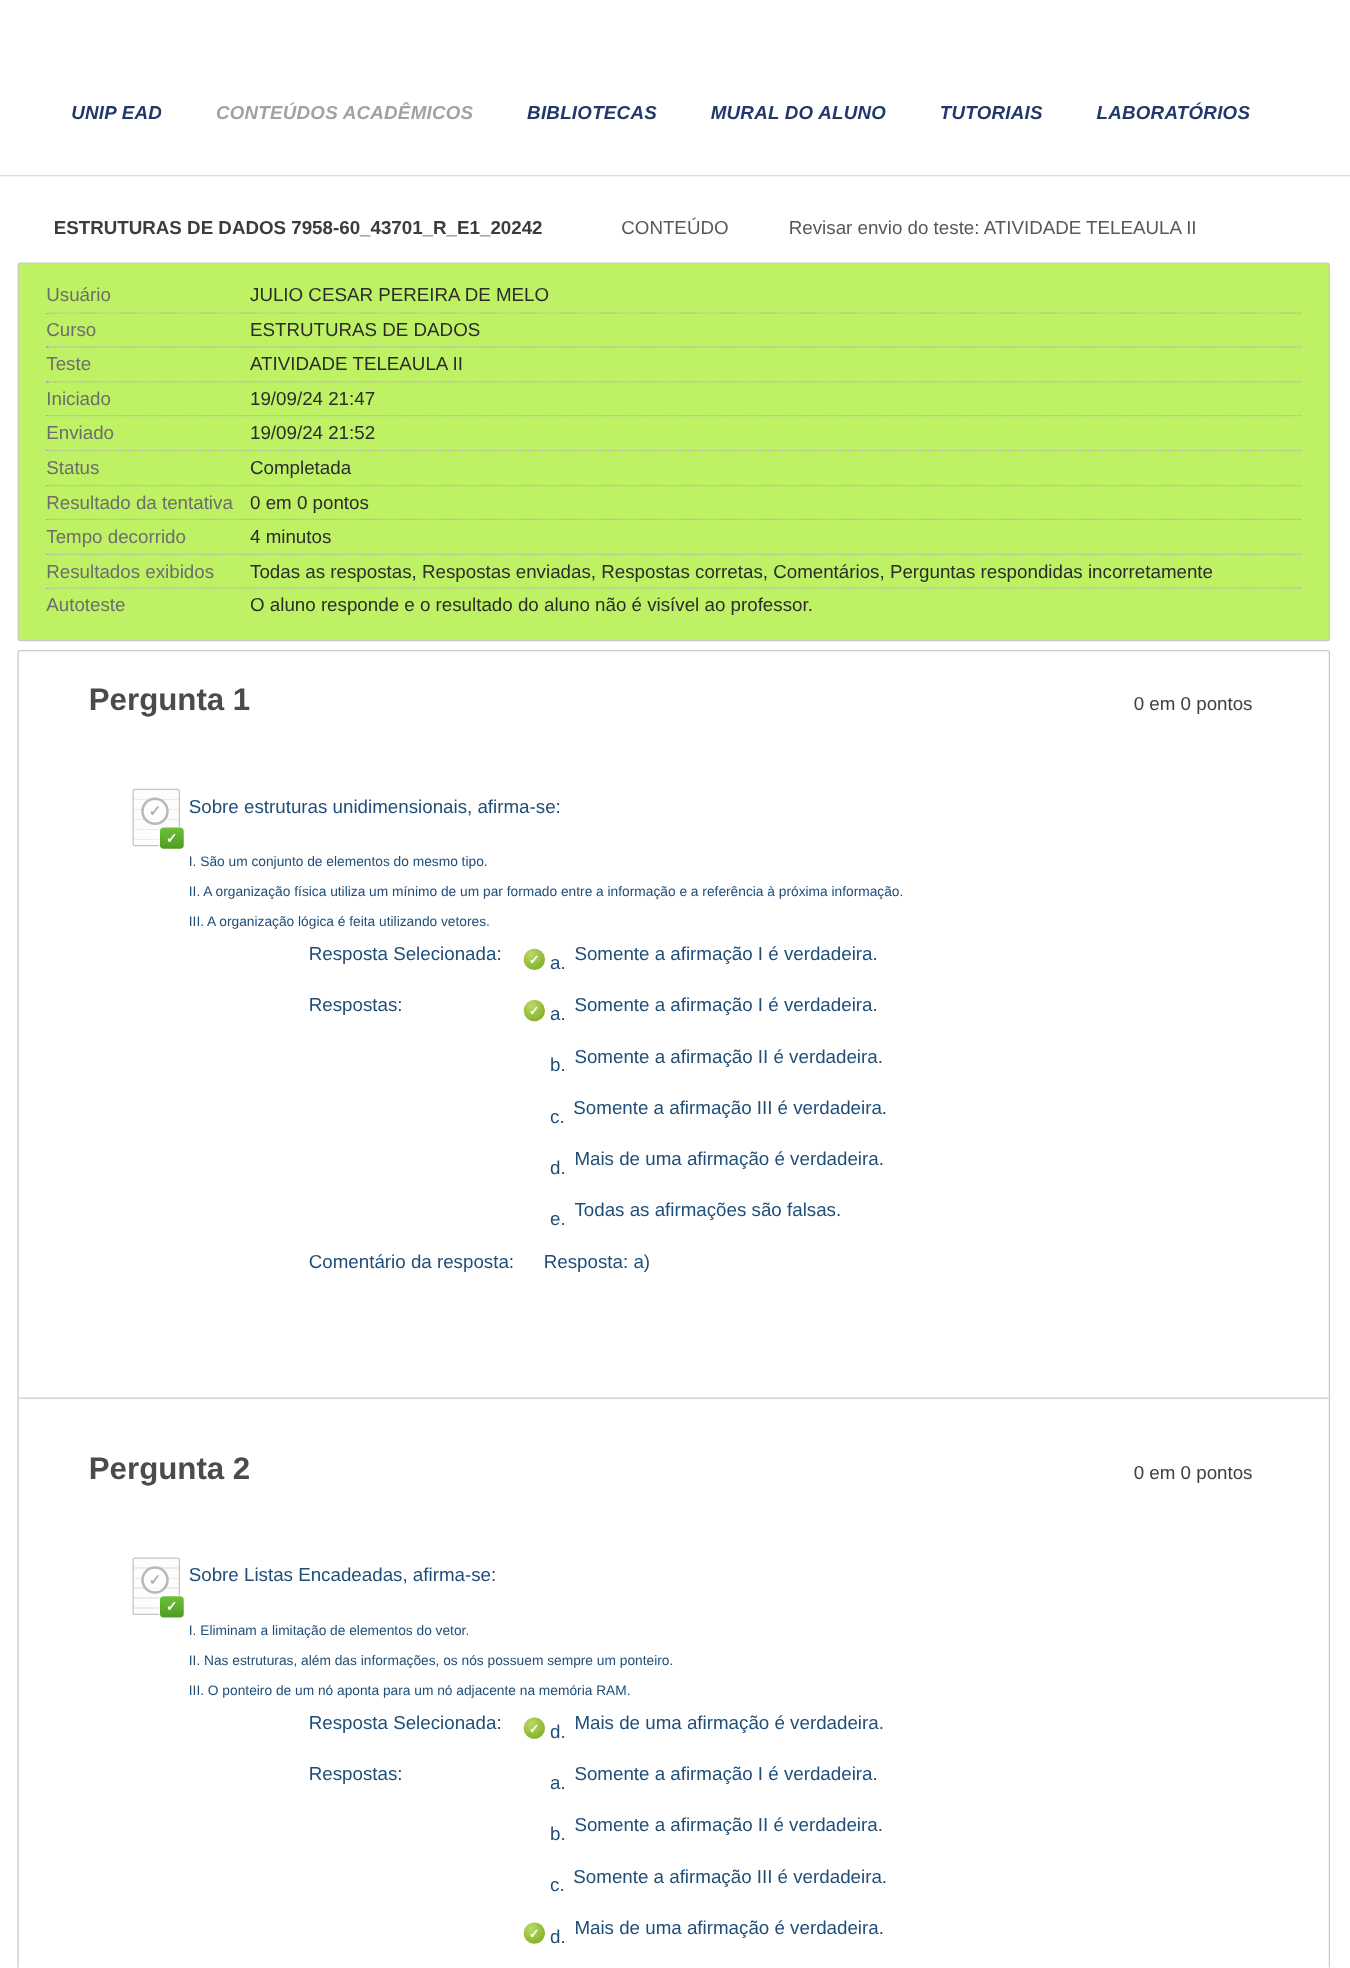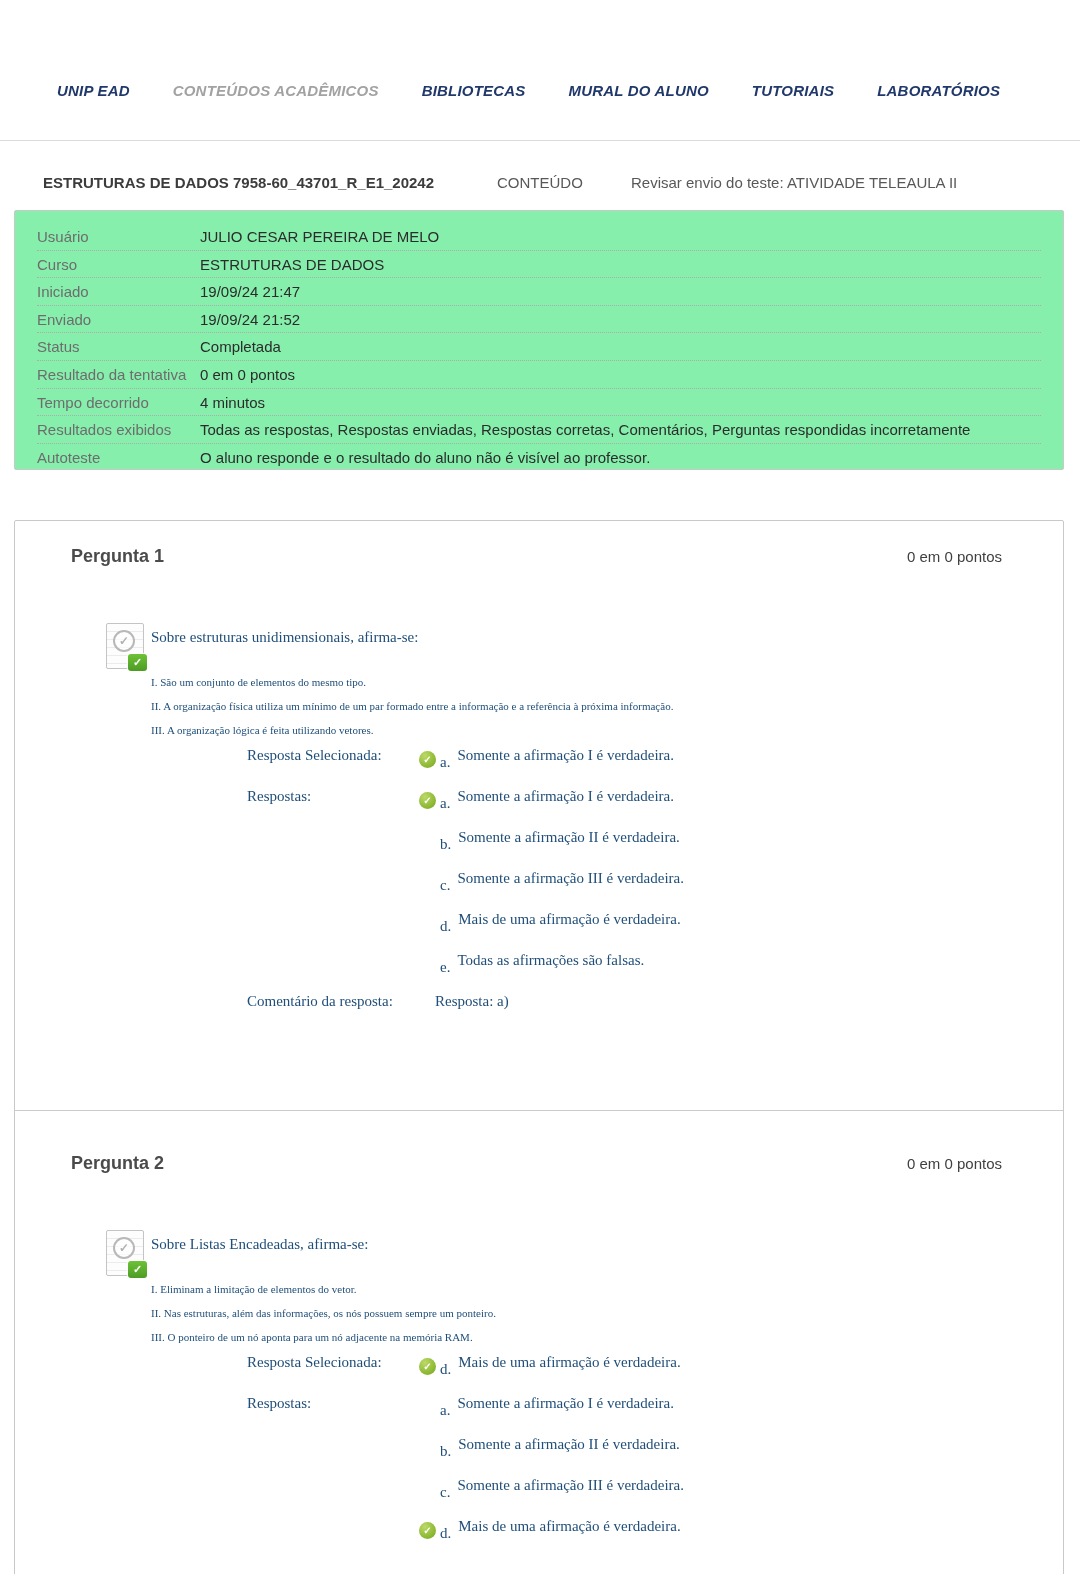--- a/index.html
+++ b/index.html
@@ -22,43 +22,43 @@
   .top-rule { position:absolute; top:140px; left:0; width:1080px; border:none; border-top:1px solid #dcdcdc; }
 
   
   .crumb-bar { position:absolute; top:174px; left:27px; width:1030px; height:20px; font-size:15px; }
   .crumb-course { position:absolute; left:16px; top:0; font-weight:700; color:#3c3c3c; }
   .crumb-section { position:absolute; left:470px; top:0; color:#58585a; text-decoration:none; cursor:pointer; }
   .crumb-page { position:absolute; left:584px; top:0; color:#58585a;margin-left:20px; }
 
   
   .summary-card {
-    position:absolute; left:14px; top:210px; width:1050px; height:260px;
-    border:1px solid #c9c9c9; border-radius:2px; background:#86efac;
+    position:absolute; left:14px; top:210px; width:1050px; height:303px;
+    border:1px solid #c9c9c9; border-radius:2px; background:#bef264;
     padding:12px 22px 0 22px;
   }
   .sum-row {
     display:flex; align-items:baseline; height:27.6px;
     border-bottom:1px dotted #adadad; font-size:15px; padding-top:5px;
   }
   .sum-row:last-child { border-bottom:none; }
   .sum-label { flex:0 0 163px; color:#6d6d6d; }
   .sum-value { color:#2c2c2c; }
 
   
   .questions-card {
     position:absolute; left:14px; top:520px; width:1050px; height:1100px;
     border:1px solid #c9c9c9; border-radius:2px; background:#fff;
   }
   .q-header { display:flex; justify-content:space-between; align-items:baseline; padding:25px 61px 0 56px; }
   .q-section-2 .q-header { padding-top:42px; }
-  .q-title { font-size:18px; font-weight:700; color:#4b4b4b; }
+  .q-title { font-size:25px; font-weight:700; color:#4b4b4b; }
   .q-points { font-size:15px; color:#3f3f3f; }
 
-  .q-body { margin:56px 60px 0 91px; color:#1f4e79;font-family:Liberation Serif, serif; }
+  .q-body { margin:56px 60px 0 91px; color:#1f4e79; }
   .q-prompt-row { display:flex; align-items:flex-start; gap:7px; }
   .q-prompt { font-size:15px; padding-top:6px; }
 
   
   .q-icon { position:relative; width:38px; height:46px; flex:0 0 38px; }
   .q-icon-paper {
     position:absolute; inset:0; background:#fdfdfd;
     border:1px solid #c4c4c4; border-radius:2px;
     background-image:repeating-linear-gradient(to bottom, transparent 0 7px, #ececec 7px 8px);
   }
@@ -121,20 +121,24 @@
 </div>
 
 <section class="summary-card">
   <div class="sum-row">
     <span class="sum-label">Usuário</span>
     <span class="sum-value">JULIO CESAR PEREIRA DE MELO</span>
   </div>
   <div class="sum-row">
     <span class="sum-label">Curso</span>
     <span class="sum-value">ESTRUTURAS DE DADOS</span>
+  </div>
+  <div class="sum-row">
+    <span class="sum-label">Teste</span>
+    <span class="sum-value">ATIVIDADE TELEAULA II</span>
   </div>
   <div class="sum-row">
     <span class="sum-label">Iniciado</span>
     <span class="sum-value">19/09/24 21:47</span>
   </div>
   <div class="sum-row">
     <span class="sum-label">Enviado</span>
     <span class="sum-value">19/09/24 21:52</span>
   </div>
   <div class="sum-row">

